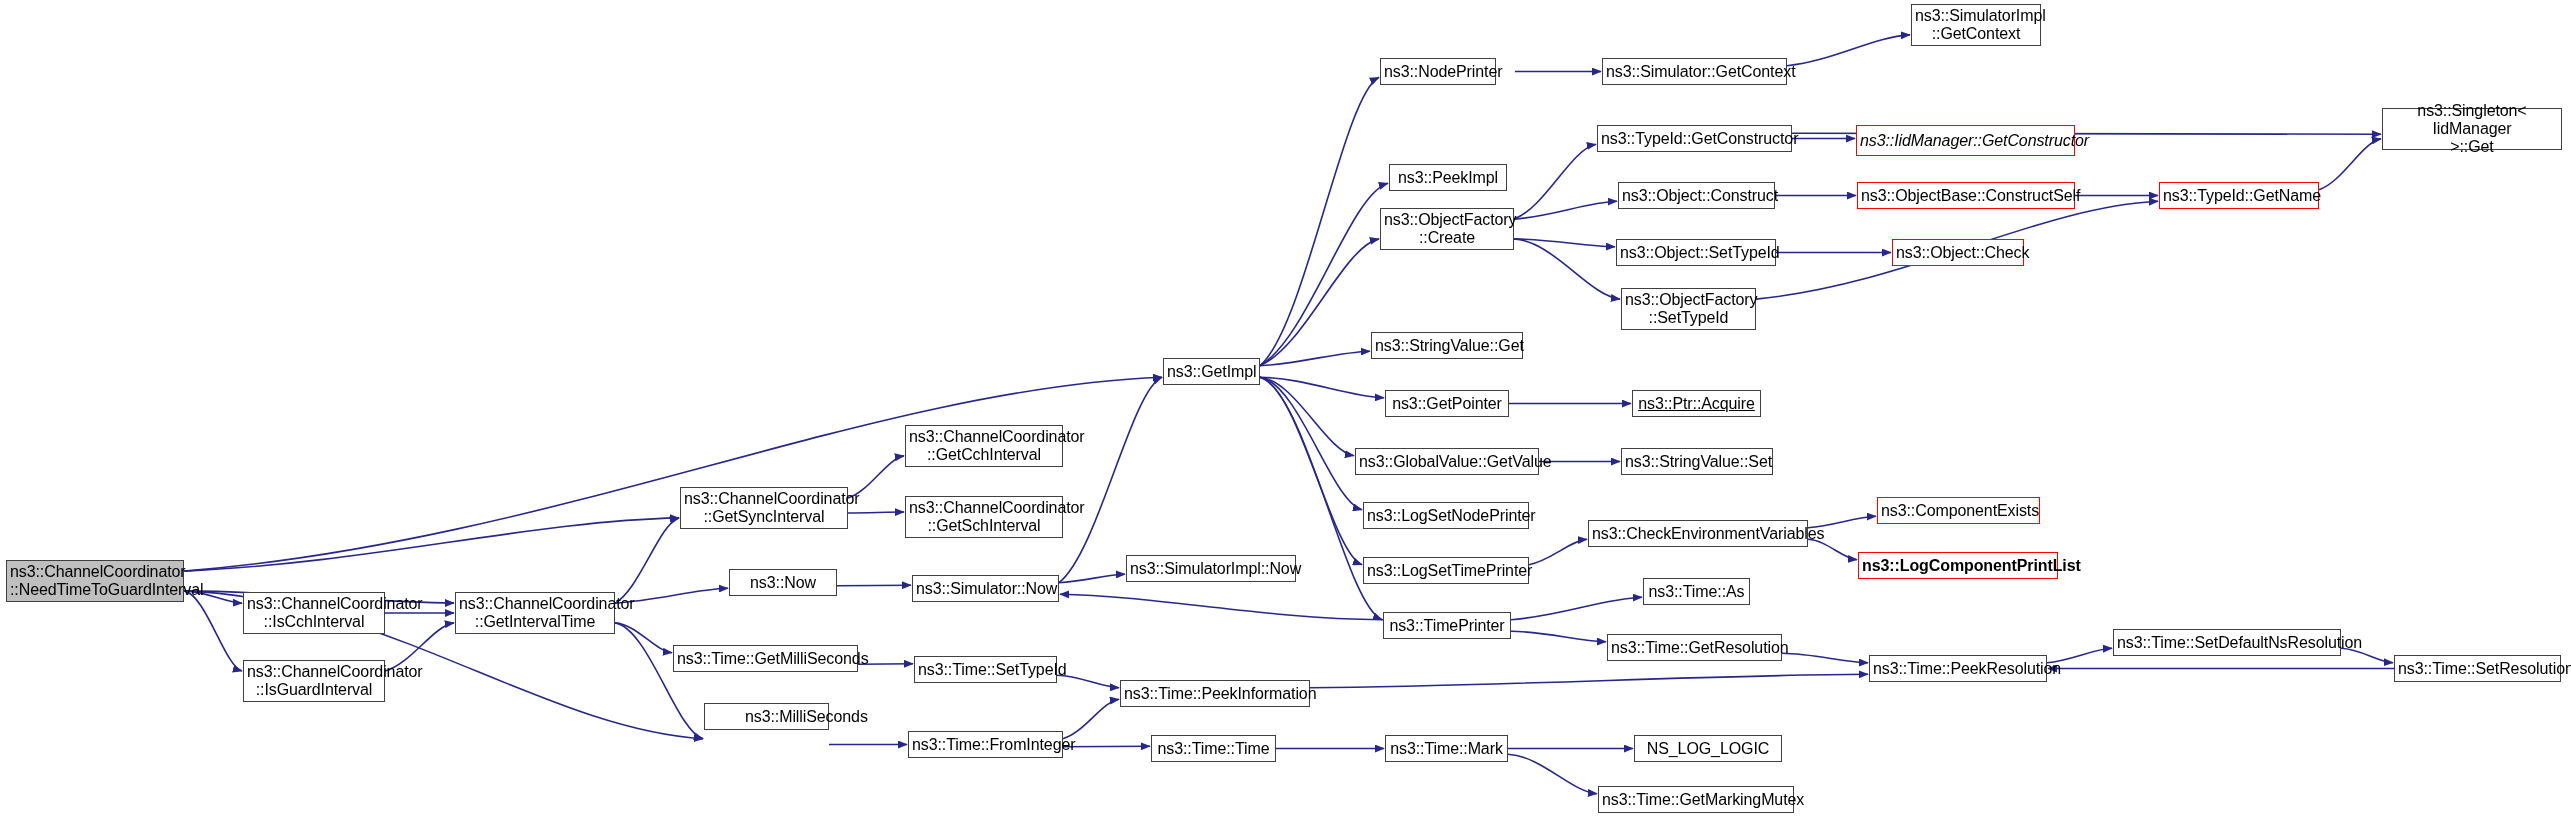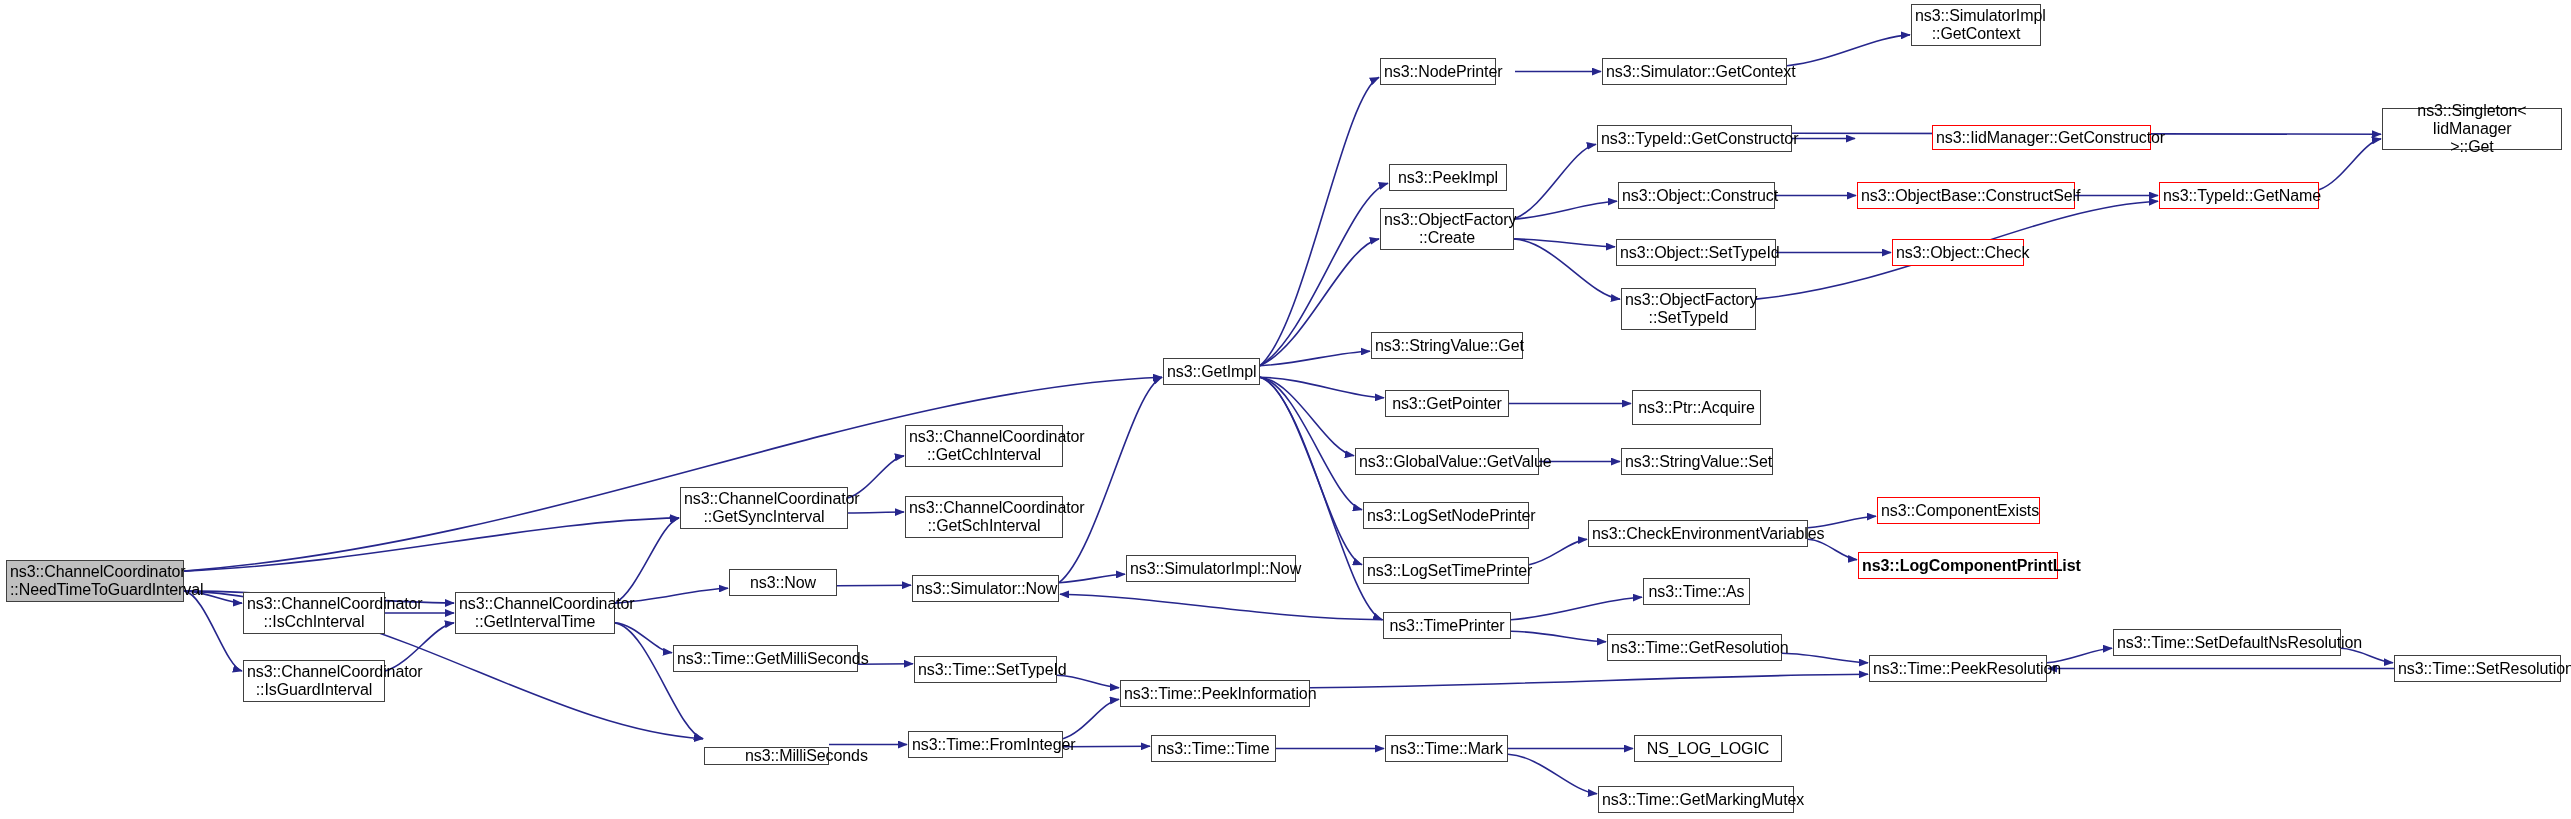--- a/index.html
+++ b/index.html
@@ -132,21 +132,21 @@
       <div class="gnode" style="left: 243px; top: 592px; width: 142px; height: 42px;"><span>ns3::ChannelCoordinator
 ::IsCchInterval</span></div>
       <div class="gnode" style="left: 243px; top: 660px; width: 142px; height: 42px;"><span>ns3::ChannelCoordinator
 ::IsGuardInterval</span></div>
       <div class="gnode" style="left: 455px; top: 592px; width: 160px; height: 42px;"><span>ns3::ChannelCoordinator
 ::GetIntervalTime</span></div>
       <div class="gnode" style="left: 680px; top: 487px; width: 168px; height: 42px;"><span>ns3::ChannelCoordinator
 ::GetSyncInterval</span></div>
       <div class="gnode" style="left: 729px; top: 569px; width: 108px; height: 27px;"><span>ns3::Now</span></div>
       <div class="gnode" style="left: 673px; top: 645px; width: 185px; height: 27px;"><span>ns3::Time::GetMilliSeconds</span></div>
-      <div class="gnode" style="left: 704px; top: 747px; width: 125px; height: 18px; padding-left: 40px;"><span>ns3::MilliSeconds</span></div>
+      <div class="gnode" style="left: 704px; top: 703px; width: 125px; height: 27px; padding-left: 40px;"><span>ns3::MilliSeconds</span></div>
       <div class="gnode" style="left: 905px; top: 425px; width: 158px; height: 42px;"><span>ns3::ChannelCoordinator
 ::GetCchInterval</span></div>
       <div class="gnode" style="left: 905px; top: 496px; width: 158px; height: 42px;"><span>ns3::ChannelCoordinator
 ::GetSchInterval</span></div>
       <div class="gnode" style="left: 912px; top: 575px; width: 147px; height: 27px;"><span>ns3::Simulator::Now</span></div>
       <div class="gnode" style="left: 914px; top: 656px; width: 143px; height: 27px;"><span>ns3::Time::SetTypeId</span></div>
       <div class="gnode" style="left: 908px; top: 731px; width: 155px; height: 27px;"><span>ns3::Time::FromInteger</span></div>
       <div class="gnode" style="left: 1163px; top: 358px; width: 97px; height: 27px;"><span>ns3::GetImpl</span></div>
       <div class="gnode" style="left: 1126px; top: 555px; width: 170px; height: 27px;"><span>ns3::SimulatorImpl::Now</span></div>
       <div class="gnode" style="left: 1120px; top: 680px; width: 190px; height: 27px;"><span>ns3::Time::PeekInformation</span></div>
@@ -161,30 +161,30 @@
       <div class="gnode" style="left: 1363px; top: 502px; width: 166px; height: 27px;"><span>ns3::LogSetNodePrinter</span></div>
       <div class="gnode" style="left: 1363px; top: 557px; width: 166px; height: 27px;"><span>ns3::LogSetTimePrinter</span></div>
       <div class="gnode" style="left: 1383px; top: 612px; width: 128px; height: 27px;"><span>ns3::TimePrinter</span></div>
       <div class="gnode" style="left: 1385px; top: 735px; width: 123px; height: 27px;"><span>ns3::Time::Mark</span></div>
       <div class="gnode" style="left: 1602px; top: 58px; width: 185px; height: 27px;"><span>ns3::Simulator::GetContext</span></div>
       <div class="gnode" style="left: 1597px; top: 125px; width: 195px; height: 27px;"><span>ns3::TypeId::GetConstructor</span></div>
       <div class="gnode" style="left: 1618px; top: 182px; width: 157px; height: 27px;"><span>ns3::Object::Construct</span></div>
       <div class="gnode" style="left: 1616px; top: 239px; width: 160px; height: 27px;"><span>ns3::Object::SetTypeId</span></div>
       <div class="gnode" style="left: 1621px; top: 288px; width: 135px; height: 42px;"><span>ns3::ObjectFactory
 ::SetTypeId</span></div>
-      <div class="gnode" style="left: 1632px; top: 390px; width: 129px; height: 35px;"><span>ns3::Ptr::Acquire</span></div>
+      <div class="gnode" style="left: 1632px; top: 390px; width: 129px; height: 27px; text-decoration: underline;"><span>ns3::Ptr::Acquire</span></div>
       <div class="gnode" style="left: 1621px; top: 448px; width: 152px; height: 27px;"><span>ns3::StringValue::Set</span></div>
       <div class="gnode" style="left: 1588px; top: 520px; width: 220px; height: 27px;"><span>ns3::CheckEnvironmentVariables</span></div>
       <div class="gnode" style="left: 1643px; top: 578px; width: 107px; height: 27px;"><span>ns3::Time::As</span></div>
       <div class="gnode" style="left: 1607px; top: 634px; width: 175px; height: 27px;"><span>ns3::Time::GetResolution</span></div>
       <div class="gnode" style="left: 1634px; top: 735px; width: 148px; height: 27px;"><span>NS_LOG_LOGIC</span></div>
       <div class="gnode" style="left: 1598px; top: 786px; width: 196px; height: 27px;"><span>ns3::Time::GetMarkingMutex</span></div>
       <div class="gnode" style="left: 1911px; top: 4px; width: 130px; height: 42px;"><span>ns3::SimulatorImpl
 ::GetContext</span></div>
-      <div class="gnode red" style="left: 1932px; top: 125px; width: 219px; height: 25px;"><span>ns3::IidManager::GetConstructor</span></div>
+      <div class="gnode red" style="left: 1856px; top: 125px; width: 219px; height: 31px; font-style: italic;"><span>ns3::IidManager::GetConstructor</span></div>
       <div class="gnode red" style="left: 1857px; top: 182px; width: 218px; height: 27px;"><span>ns3::ObjectBase::ConstructSelf</span></div>
       <div class="gnode red" style="left: 1892px; top: 239px; width: 132px; height: 27px;"><span>ns3::Object::Check</span></div>
       <div class="gnode red" style="left: 1877px; top: 497px; width: 163px; height: 27px;"><span>ns3::ComponentExists</span></div>
       <div class="gnode red" style="left: 1858px; top: 552px; width: 200px; height: 27px; font-weight: bold;"><span>ns3::LogComponentPrintList</span></div>
       <div class="gnode red" style="left: 2159px; top: 182px; width: 160px; height: 27px;"><span>ns3::TypeId::GetName</span></div>
       <div class="gnode" style="left: 2382px; top: 108px; width: 180px; height: 42px;"><span>ns3::Singleton&lt; IidManager
 &gt;::Get</span></div>
       <div class="gnode" style="left: 1869px; top: 655px; width: 178px; height: 27px;"><span>ns3::Time::PeekResolution</span></div>
       <div class="gnode" style="left: 2113px; top: 629px; width: 228px; height: 27px;"><span>ns3::Time::SetDefaultNsResolution</span></div>
       <div class="gnode" style="left: 2394px; top: 655px; width: 167px; height: 27px;"><span>ns3::Time::SetResolution</span></div>

